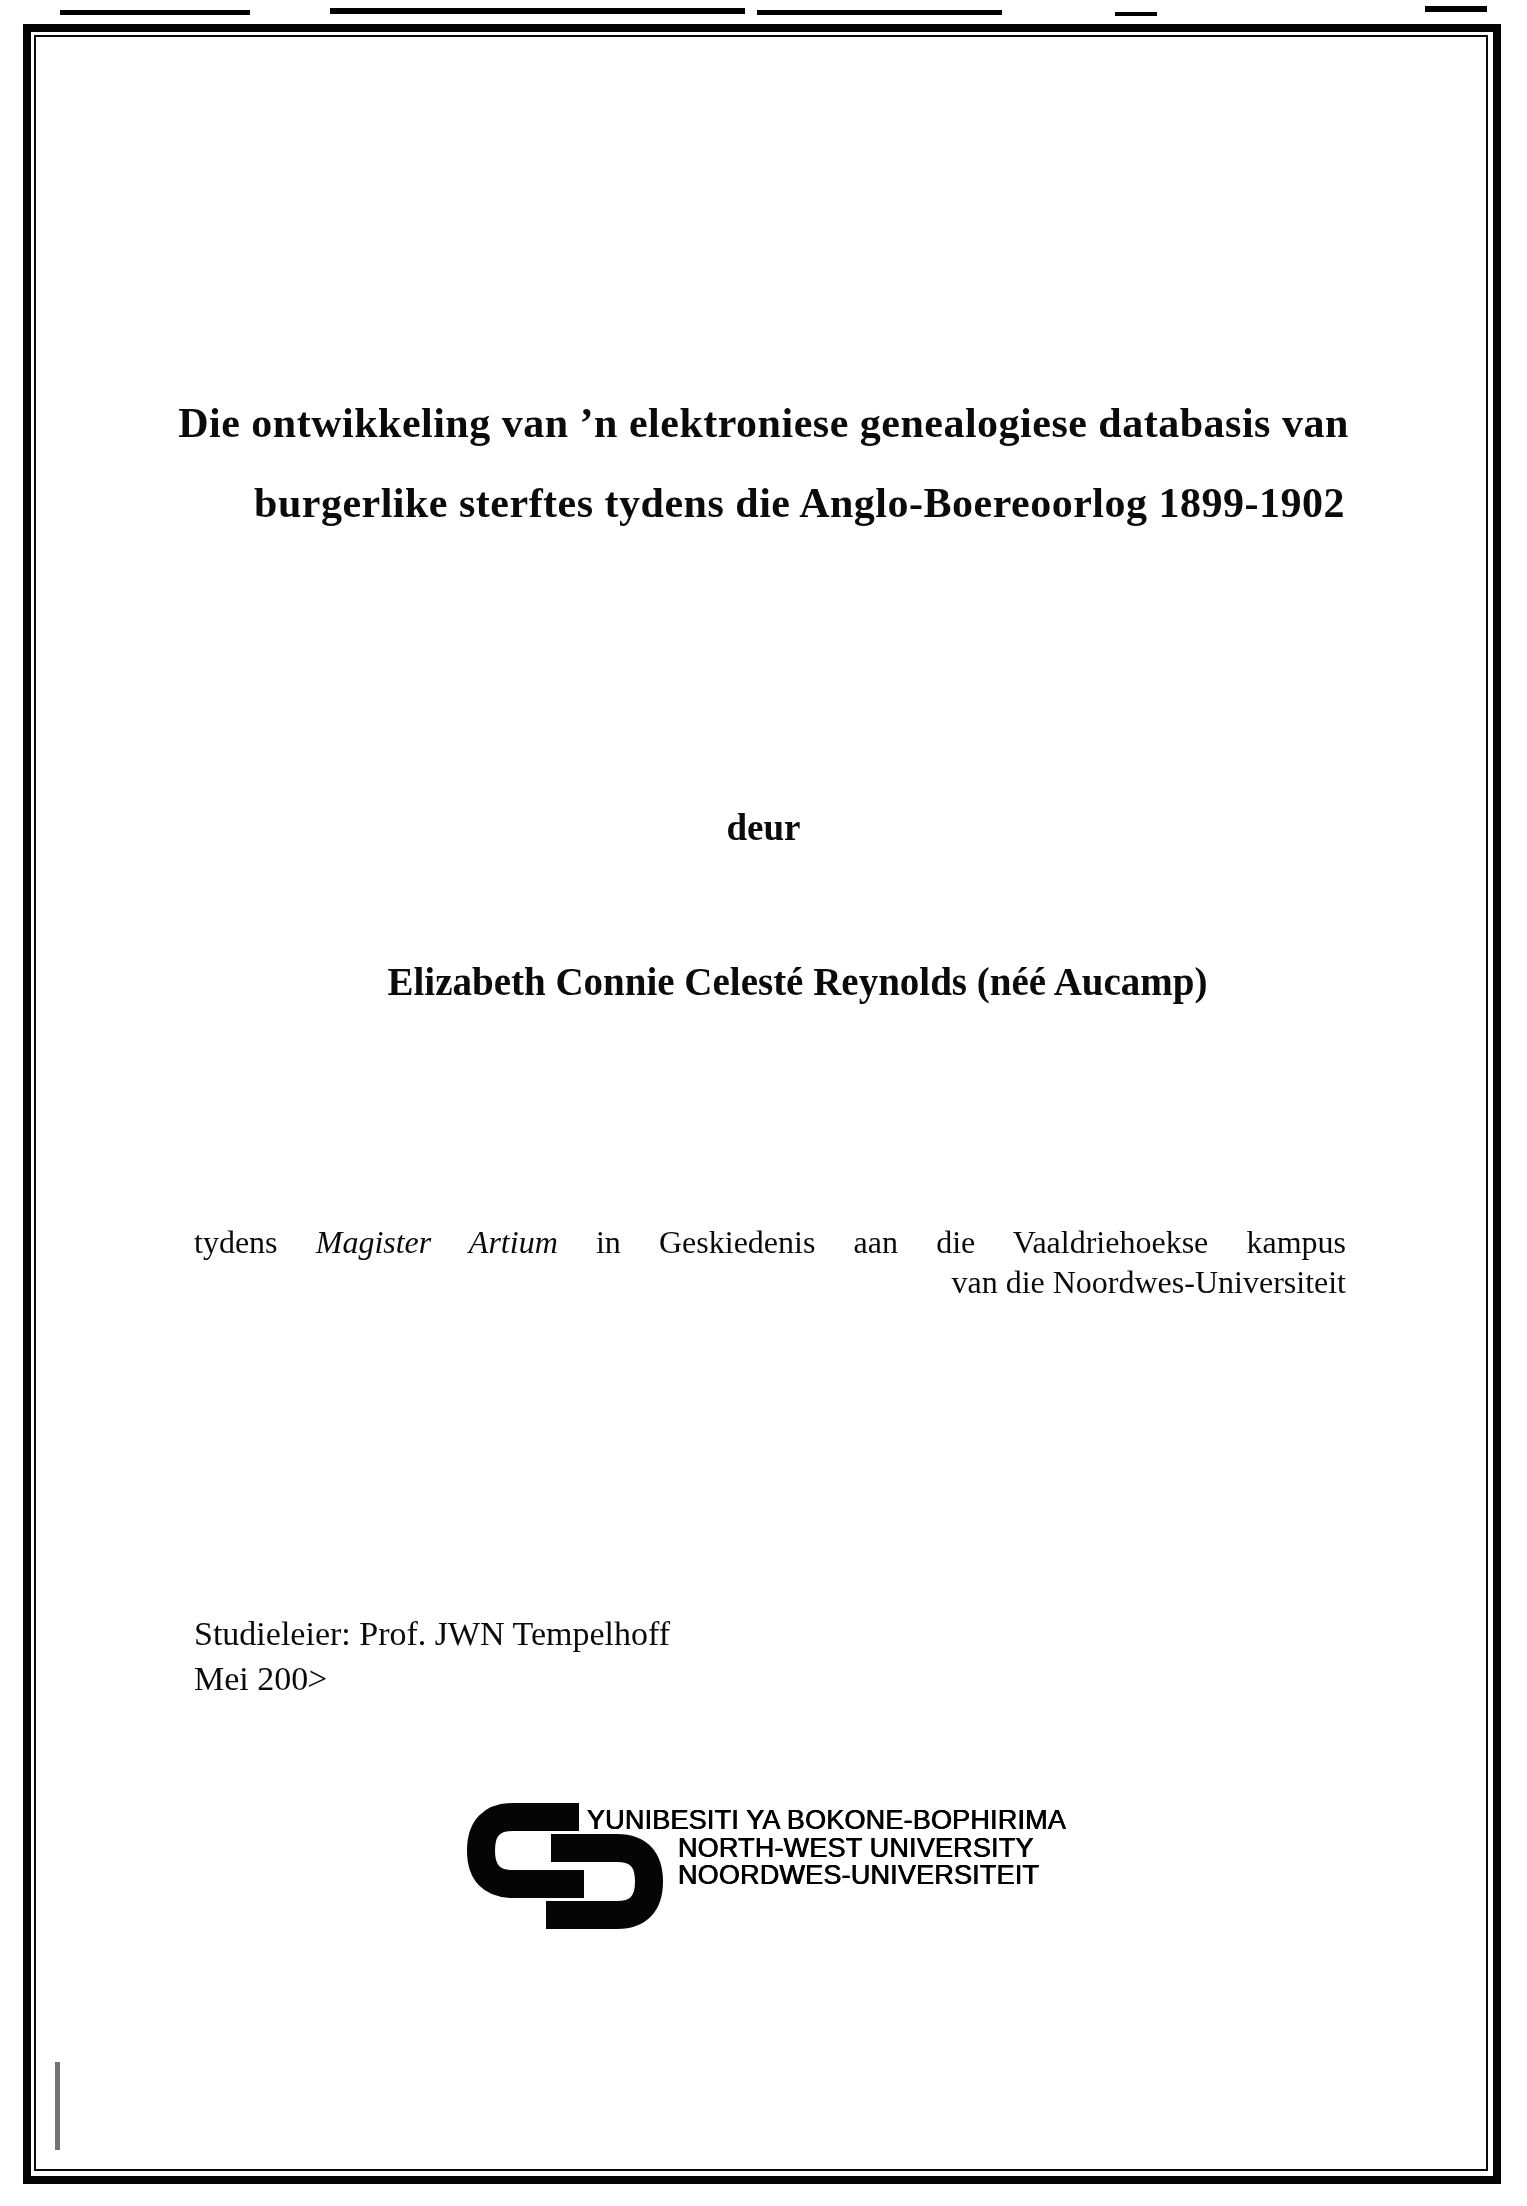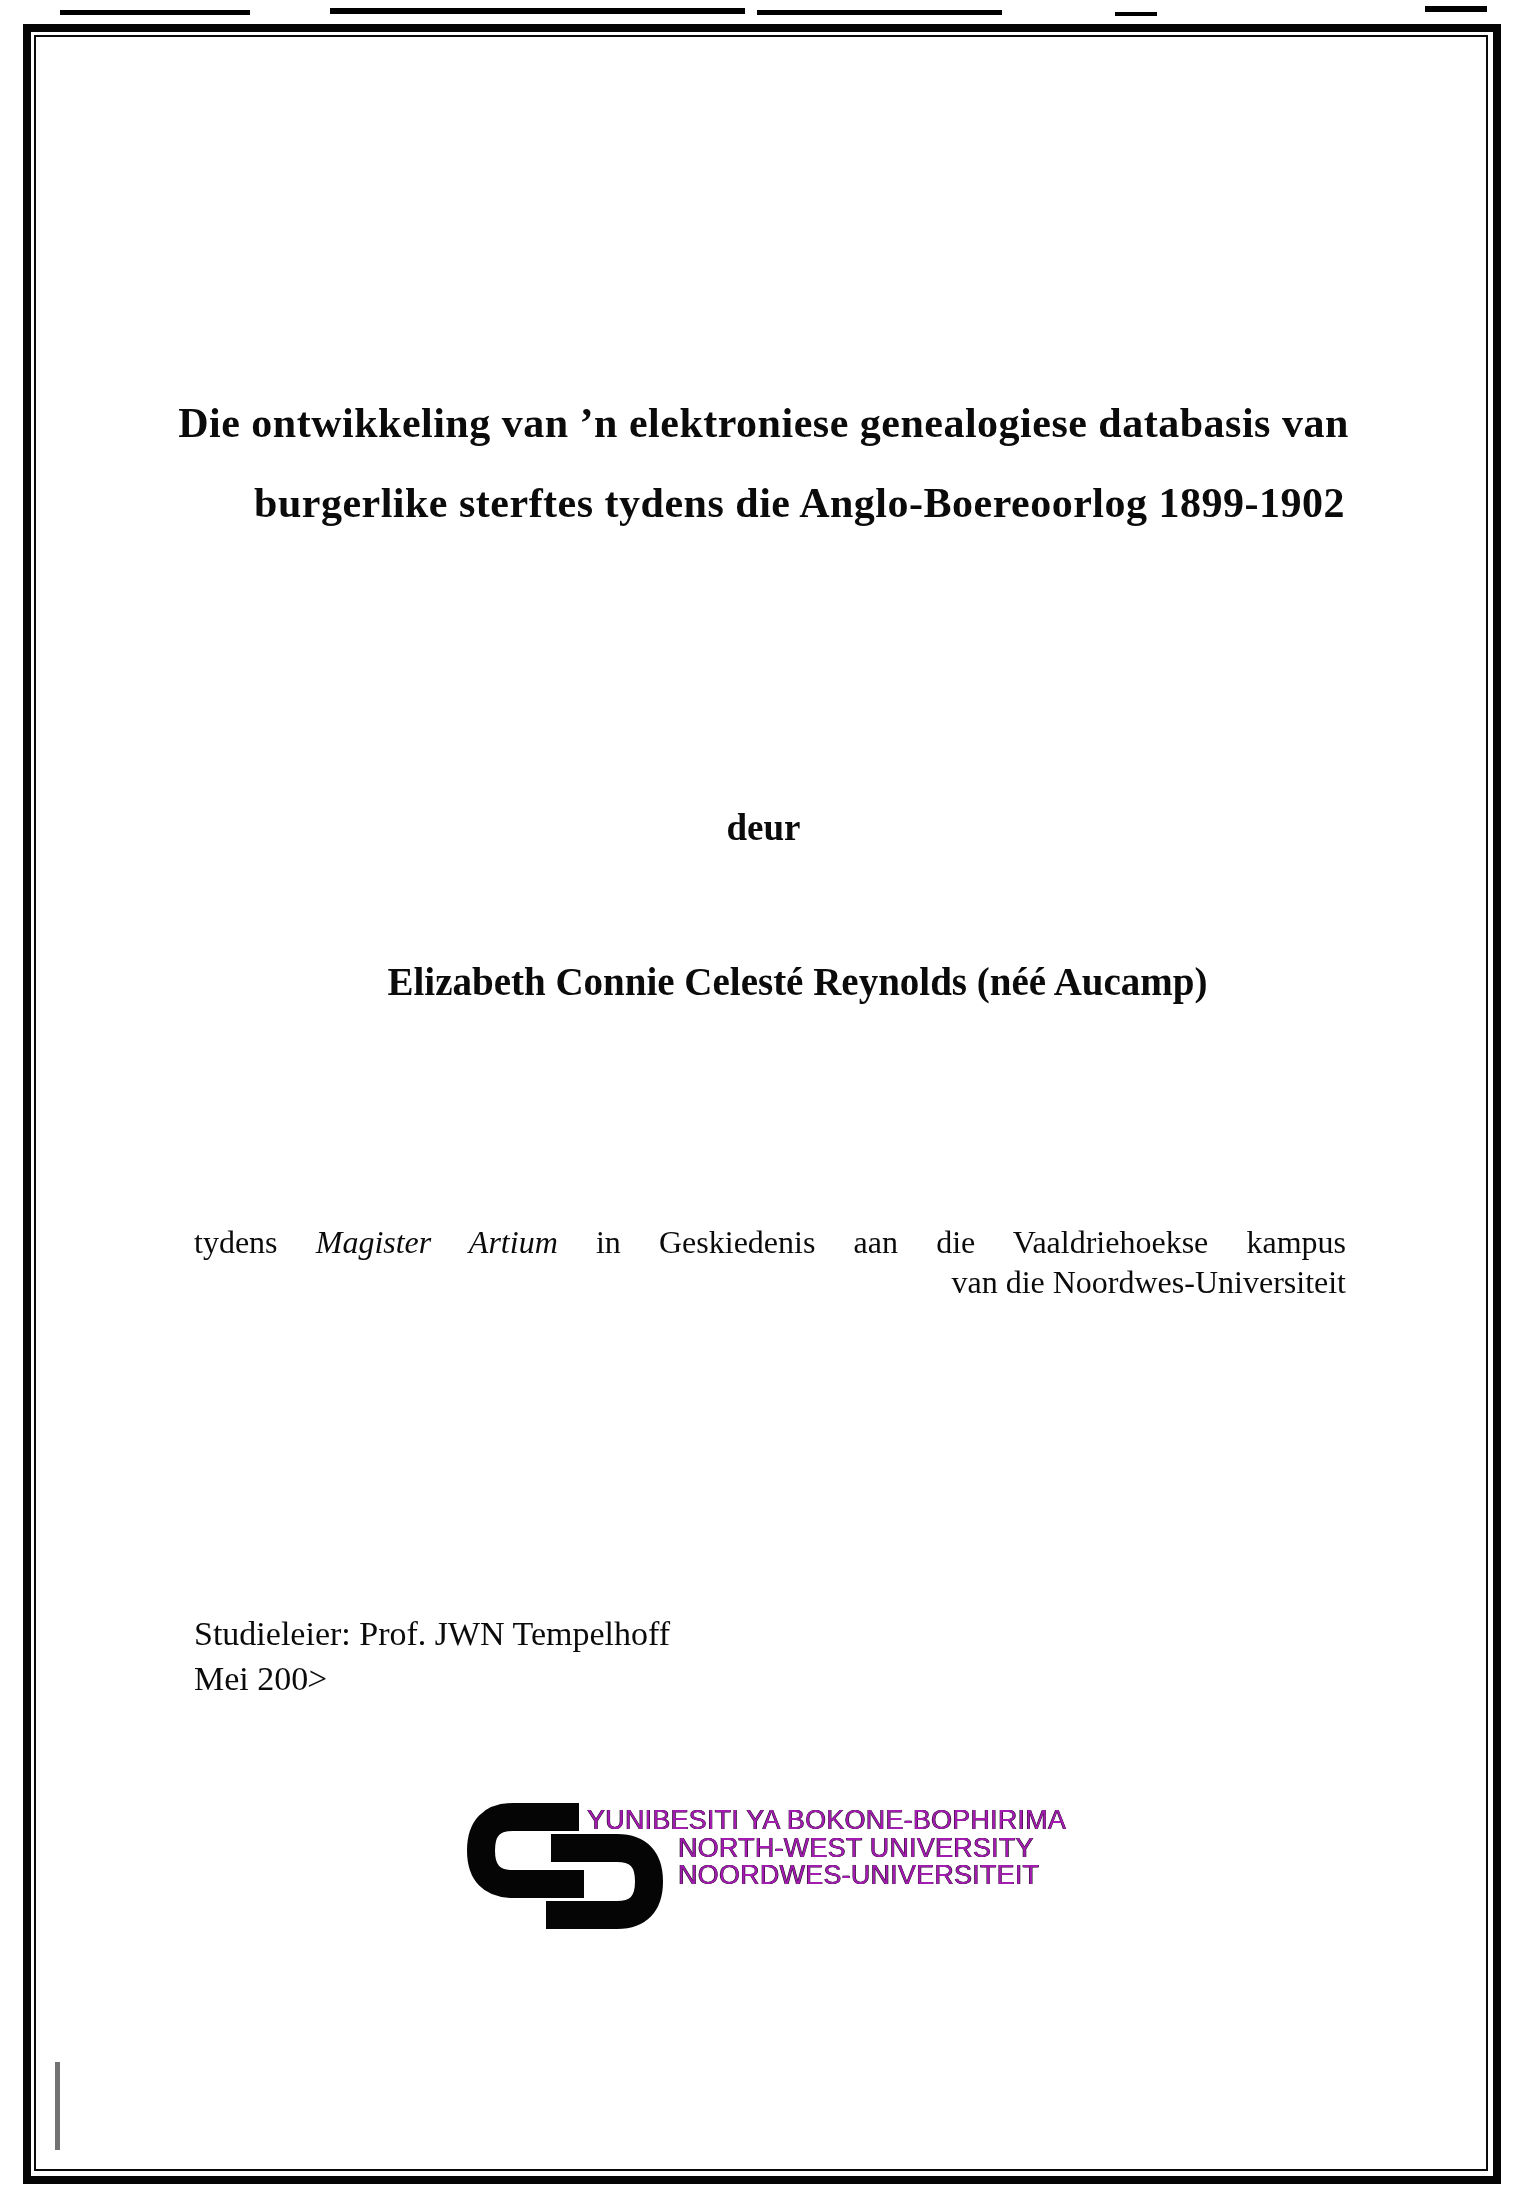--- a/index.html
+++ b/index.html
@@ -37,21 +37,21 @@
   .statement .plain{text-align:right;}
   .supervisor-block{
     position:absolute;left:194px;top:1611px;
     font-size:34px;line-height:45px;
   }
   .date-glyph{display:inline-block;transform:skewX(-6deg);}
   .logo-mark{position:absolute;left:467px;top:1803px;width:196px;height:126px;}
   .logo-text{
     position:absolute;
     font-family:"Liberation Sans","DejaVu Sans",sans-serif;
-    font-size:27px;line-height:28px;color:#a21caf;
+    font-size:27px;line-height:28px;color:#000000;
     text-shadow:0.4px 0 0 #0a0a0a, -0.4px 0 0 #0a0a0a;
     white-space:nowrap;letter-spacing:0.2px;
   }
   .logo-l1{left:587px;top:1806px;}
   .logo-l2{left:678px;top:1834px;}
   .logo-l3{left:678px;top:1861px;}
 </style>
 </head>
 <body>
 

